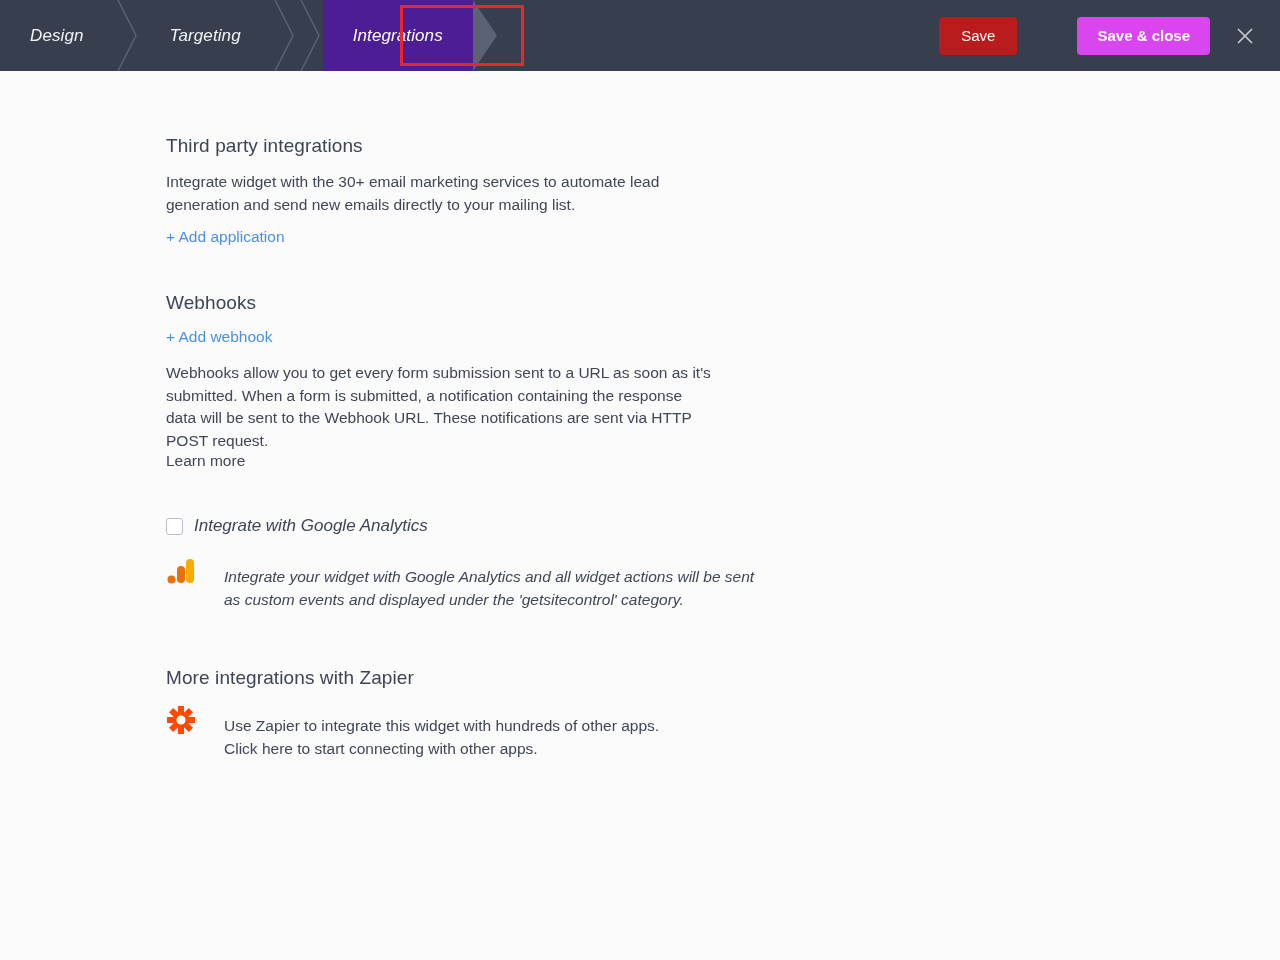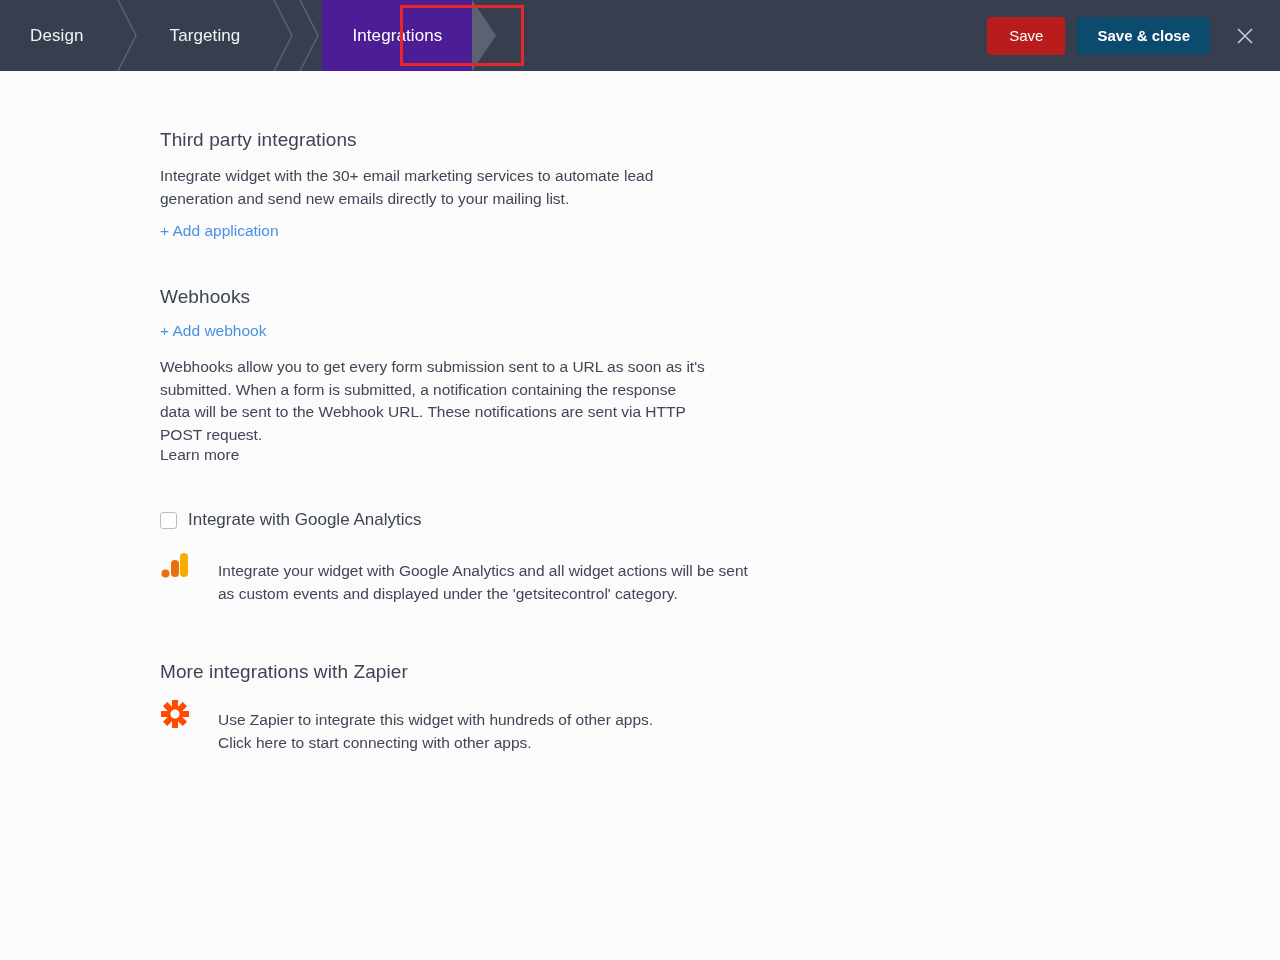--- a/index.html
+++ b/index.html
@@ -26,20 +26,21 @@
   .tab {
     position: relative;
     display: flex; align-items: center; justify-content: center;
     height: 71px;
     color: #ffffff;
     font-size: 17px;
     letter-spacing: .1px;
     padding: 0 30px;
     cursor: pointer;
     background: transparent;
+    font-style: italic;
   }
   .tab.inactive { color: #f2f3f5; }
   
   .tab-sep {
     width: 26px; height: 71px;
     position: relative;
     flex: 0 0 26px;
   }
   .tab-sep svg { display: block; }
 
@@ -74,36 +75,37 @@
     cursor: pointer;
     white-space: nowrap;
   }
   .btn-save {
     background: #b91c1c;
     color: #ffffff;
     height: 38px;
     padding: 0 22px;
   }
   .btn-save-close {
-    background: #0c4a6e;
+    background: #d946ef;
     color: #ffffff;
     height: 38px;
     padding: 0 20px;
     font-weight: bold;
+    margin-left: 48px;
   }
   .btn-close {
     background: transparent;
     width: 34px; height: 34px;
     display: flex; align-items: center; justify-content: center;
     margin-left: 6px;
   }
 
   
   .content {
-    padding: 0;
+    padding: 6px;
     width: 1280px;
     height: 889px;
     background: #fbfbfc;
   }
   .inner {
     position: relative;
     margin-left: 160px;
     padding-top: 58px;
     width: 640px;
   }
@@ -135,21 +137,21 @@
   }
   .sec-third { }
   .sec-third .body-text { margin-bottom: 0; }
   .add-app { margin-top: 12px; }
 
   .sec-webhooks { margin-top: 46px; }
   .sec-webhooks .add-webhook { margin-bottom: 16px; display:block; }
   .webhook-desc { max-width: 552px; }
 
   
-  .sec-ga { margin-top: 46px; }
+  .sec-ga { margin-top: 46px; font-style: italic; }
   .checkbox-row {
     display: flex; align-items: center; gap: 11px;
   }
   .checkbox {
     width: 17px; height: 17px;
     border: 1px solid #b8bdc7;
     border-radius: 3px;
     background: #ffffff;
     flex: 0 0 17px;
     cursor: pointer;

